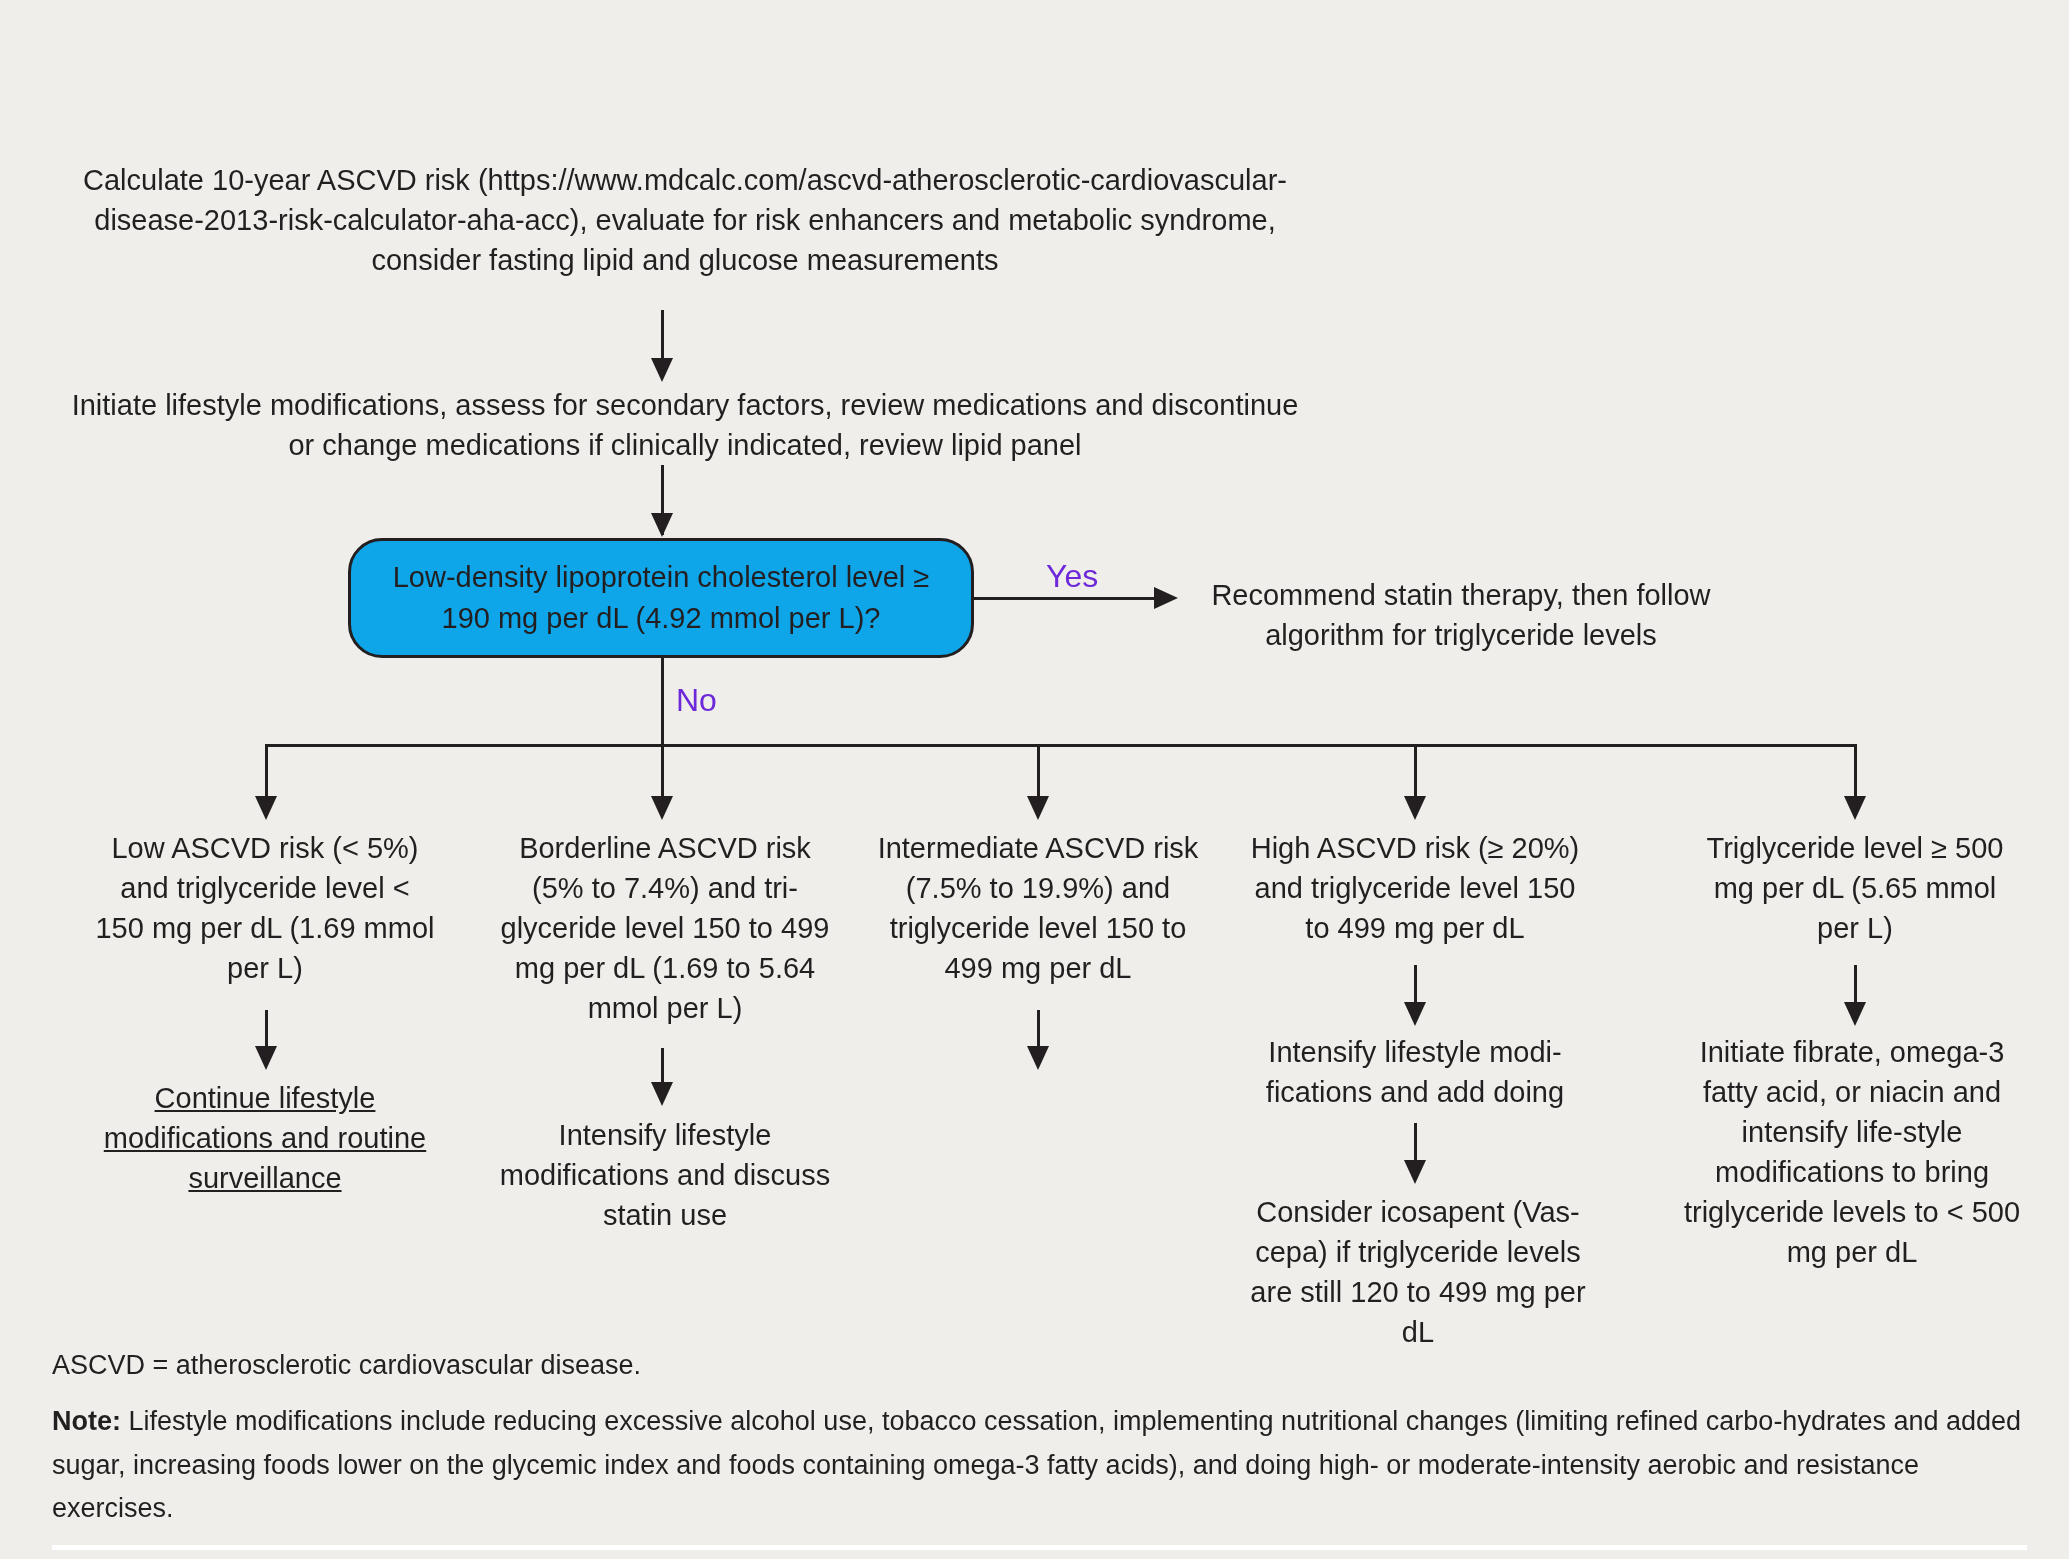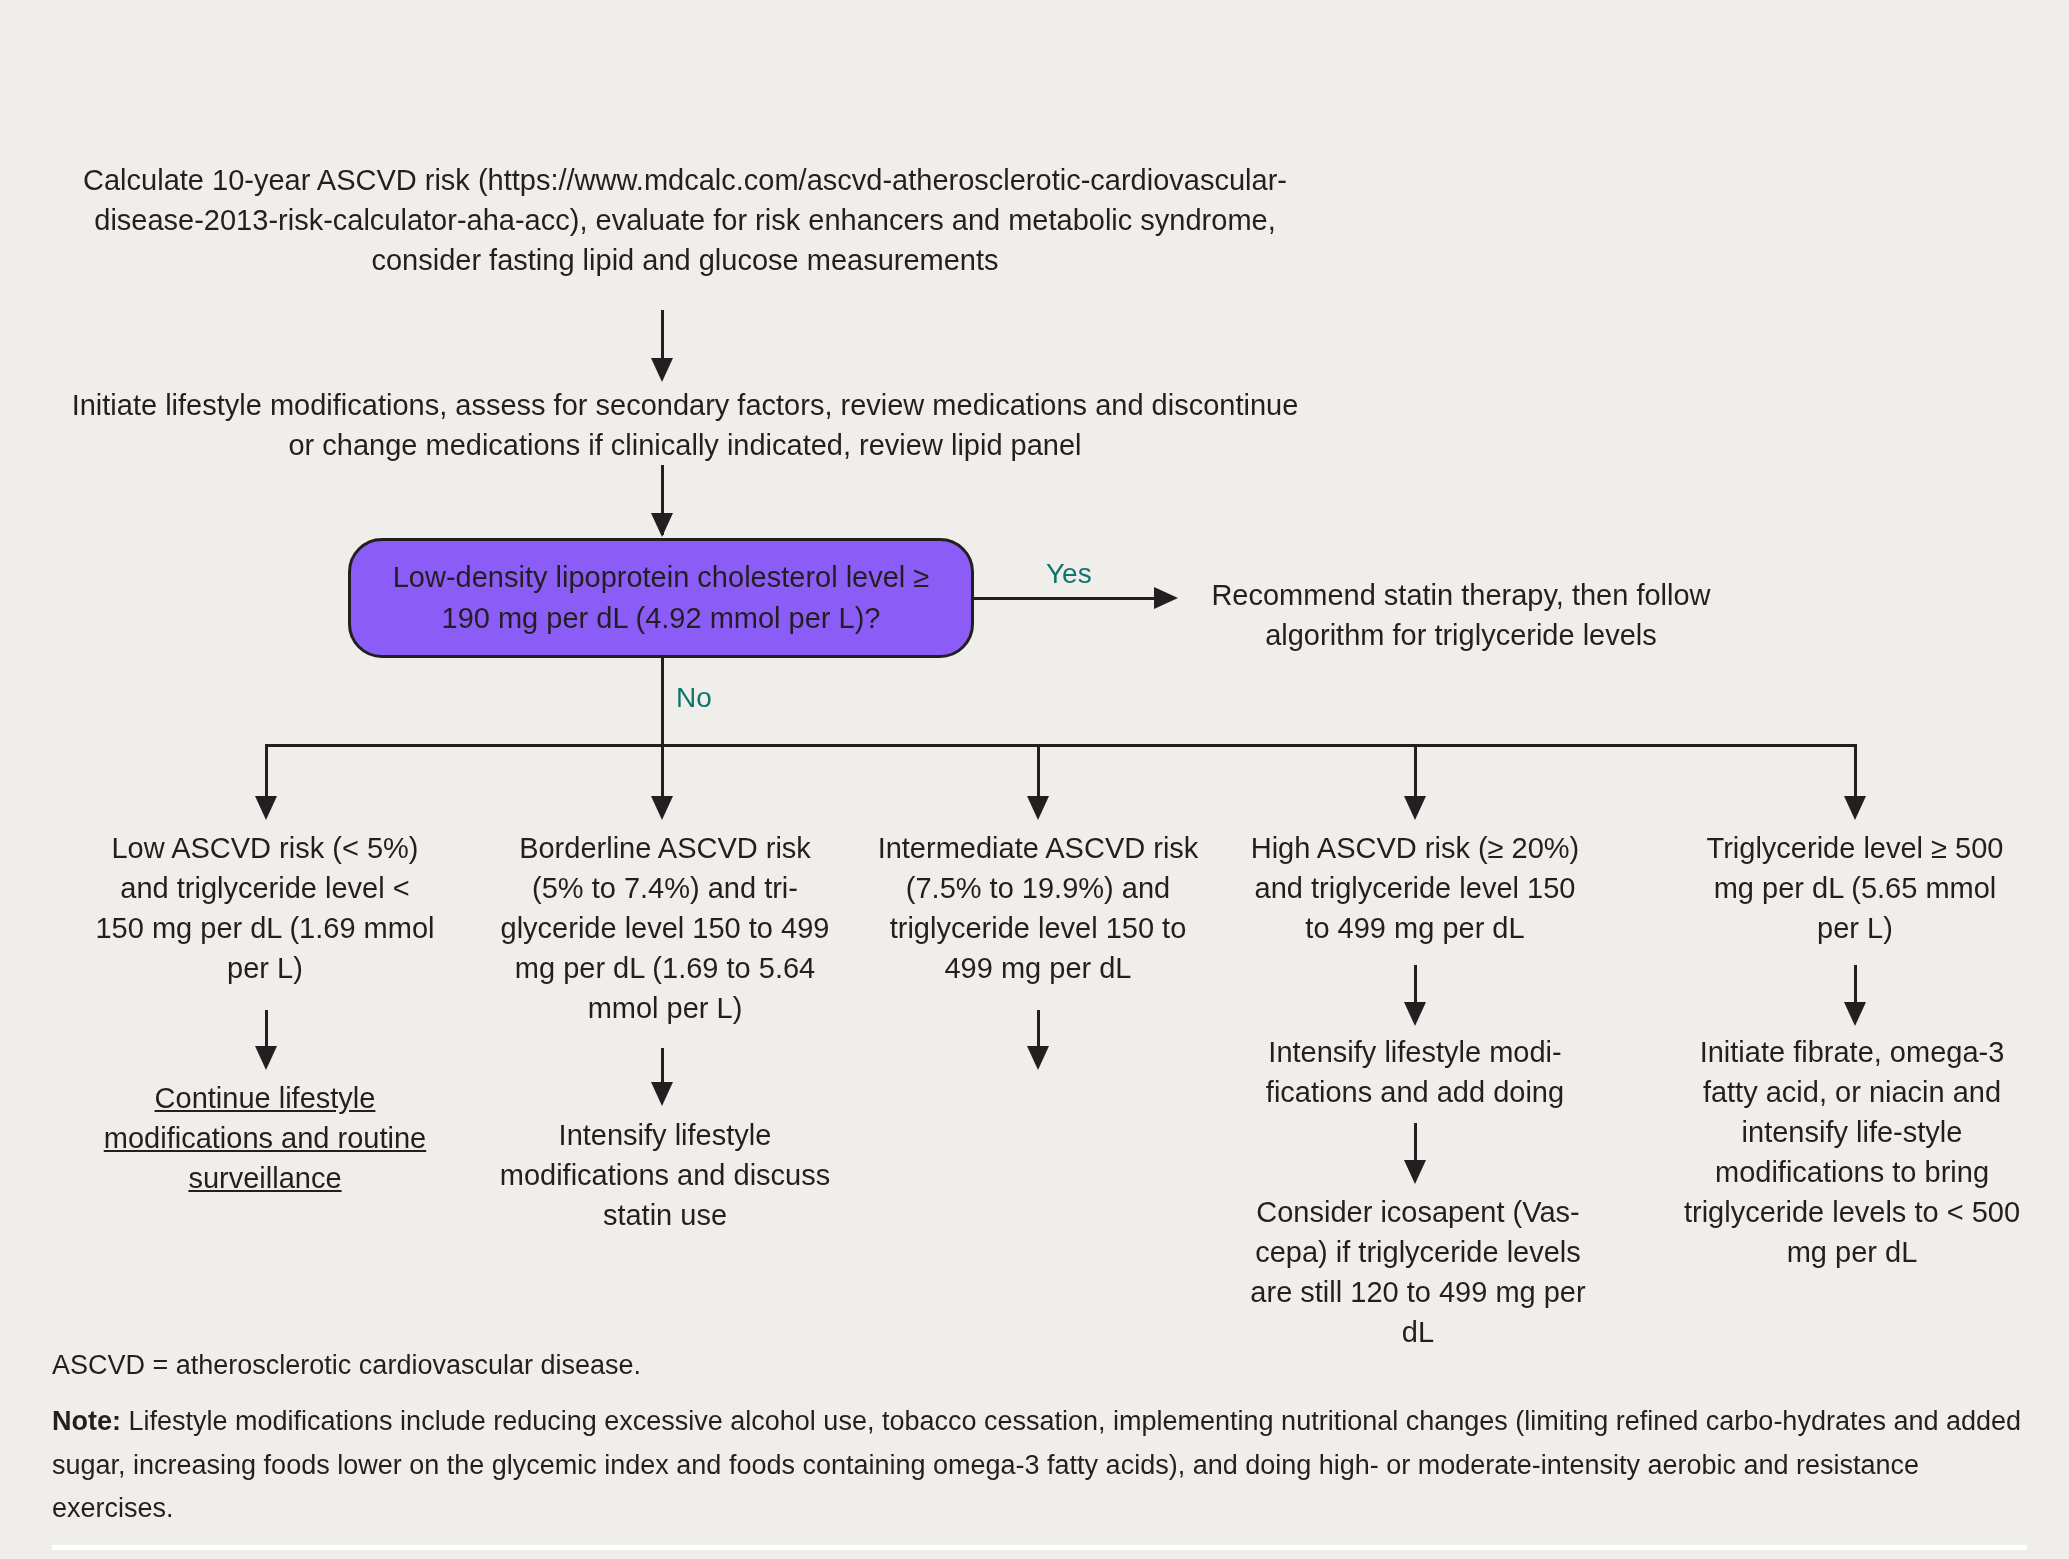--- a/index.html
+++ b/index.html
@@ -29,21 +29,21 @@
     font-size: 29px;
     color: #231f20;
     white-space: pre-line;
   }
 
   
   .decision {
     position: absolute;
     border: 3px solid #231f20;
     border-radius: 34px;
-    background: #8b5cf6;
+    background: #0ea5e9;
     display: flex;
     align-items: center;
     justify-content: center;
     text-align: center;
     line-height: 1.42;
     font-size: 29px;
     box-sizing: border-box;
     padding: 10px 22px;
     white-space: pre-line;
   }
@@ -68,22 +68,22 @@
     border-top: 24px solid #231f20;
   }
   .arrowhead.right {
     border-left: 24px solid #231f20;
     border-right: none;
     border-top: 11px solid transparent;
     border-bottom: 11px solid transparent;
   }
   .edge-label {
     position: absolute;
-    font-size: 28px;
-    color: #0f766e;
+    font-size: 32px;
+    color: #6d28d9;
     white-space: nowrap;
   }
 
   
   .footnote {
     position: absolute;
     font-size: 27px;
     line-height: 1.62;
     color: #231f20;
     text-align: left;

